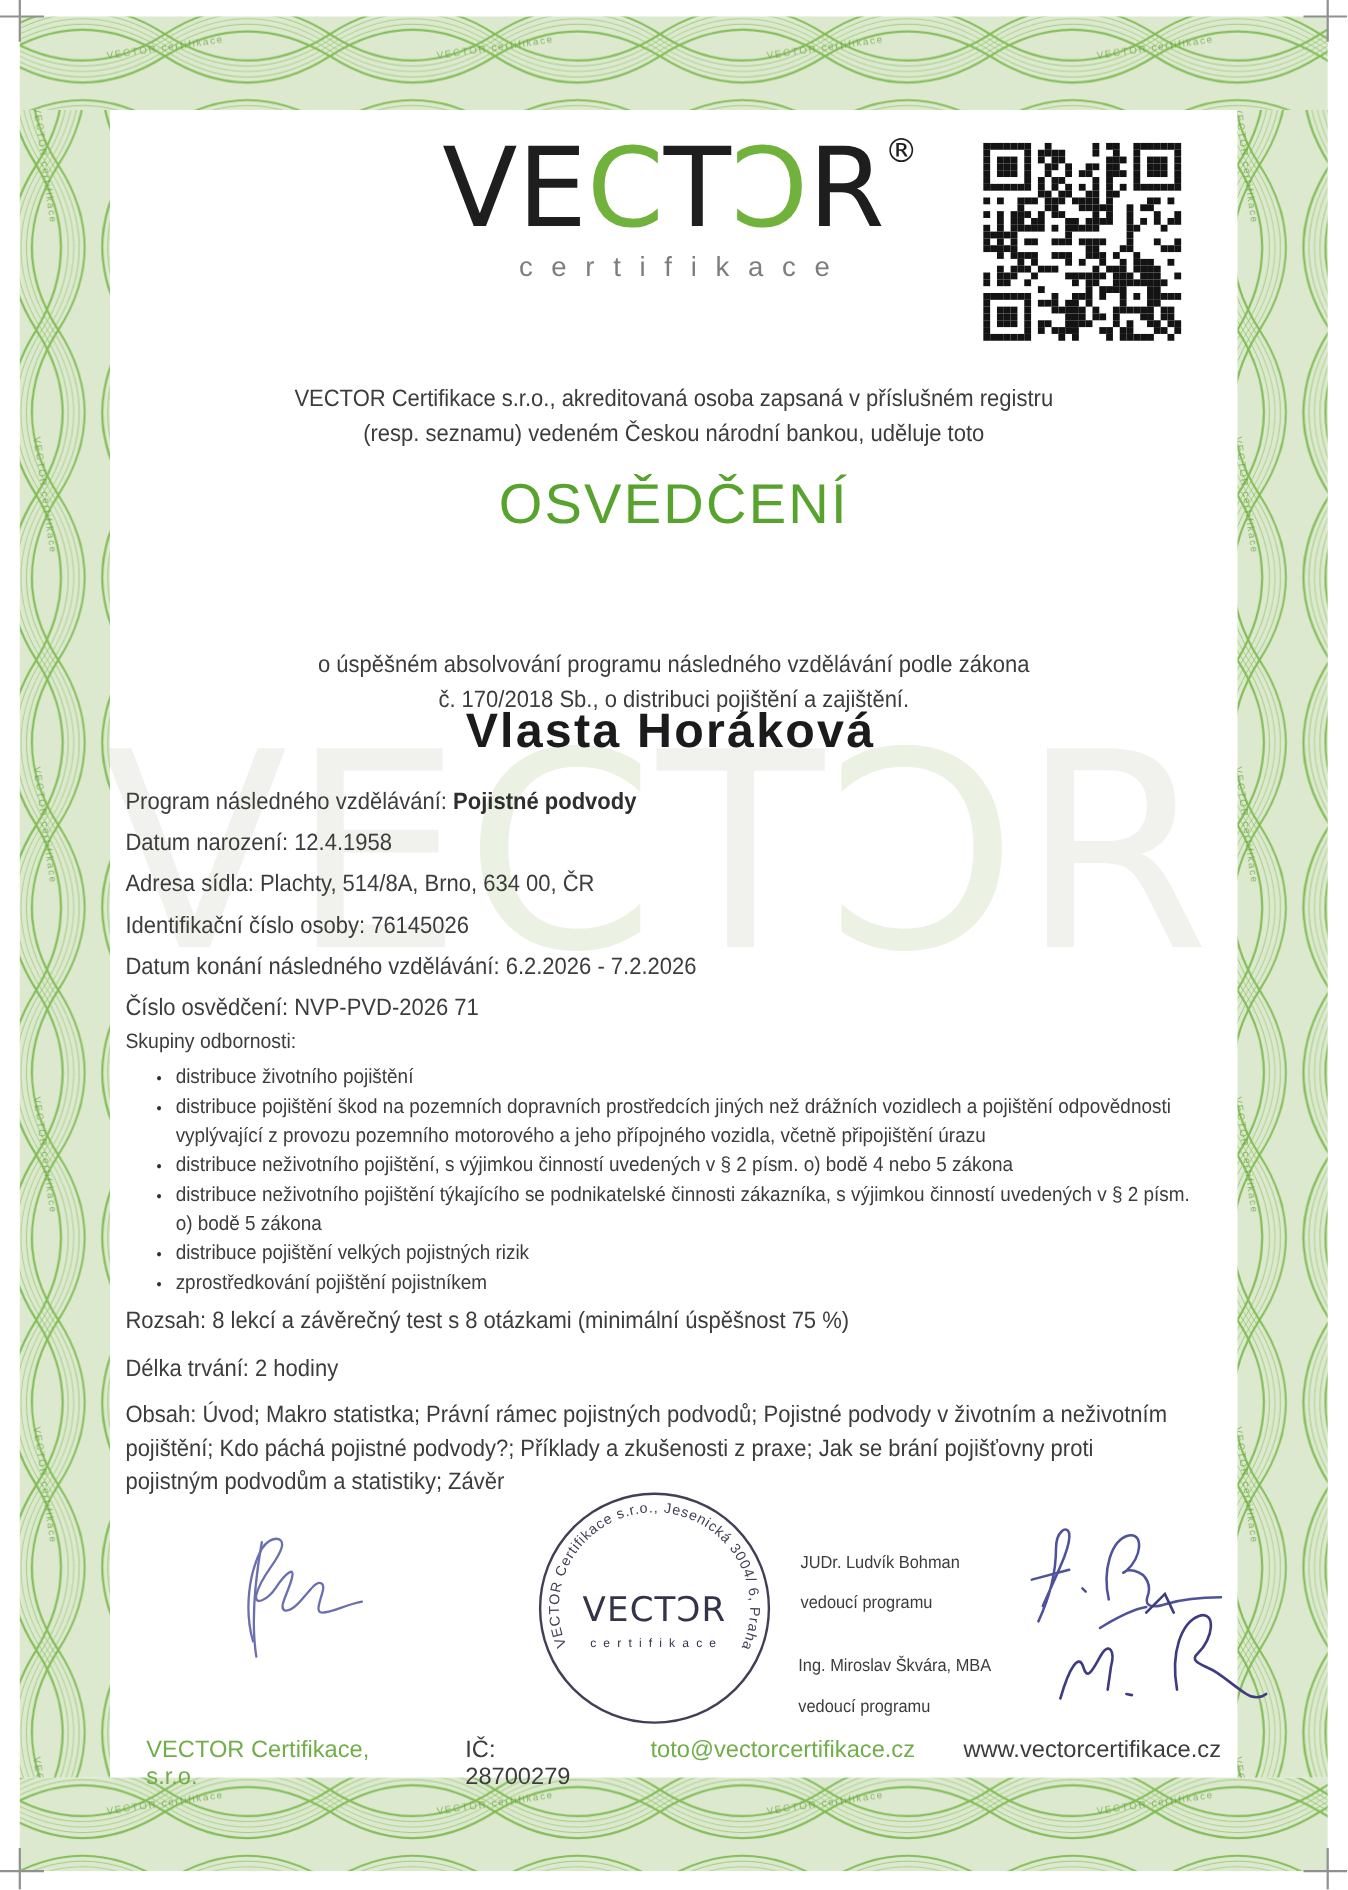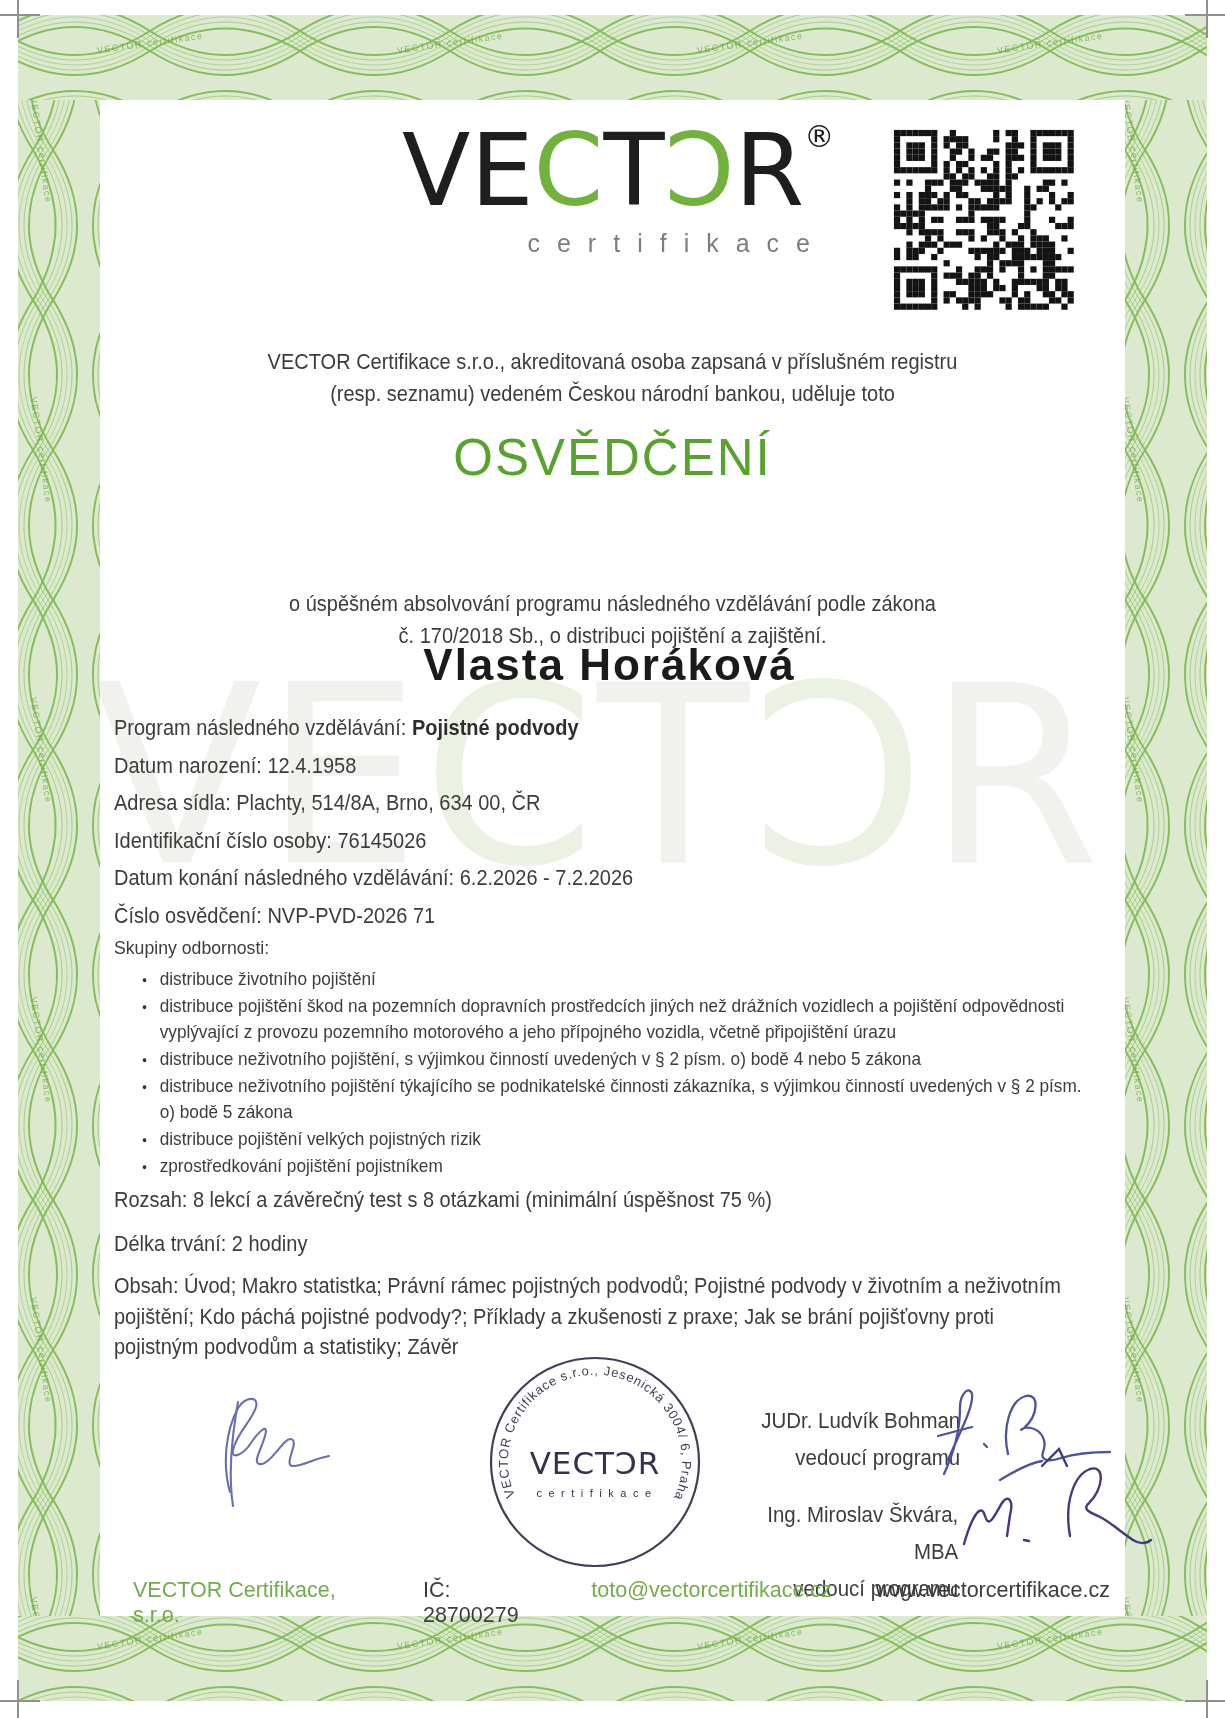--- a/index.html
+++ b/index.html
@@ -21,21 +21,21 @@
     left:92px;top:652px;width:1060px;
     font-family:"DejaVu Sans", sans-serif;
     font-size:248px;line-height:1;letter-spacing:2px;
     white-space:nowrap;user-select:none;
     color:#f1f2ee;
     z-index:0;
   }
   .watermark .wm-green{color:#ebf1e3;}
 
   
-  .logo-block{left:402px;top:118px;width:425px;text-align:right;z-index:2;}
+  .logo-block{left:402px;top:118px;width:425px;text-align:center;z-index:2;}
   .brand{
     font-family:"DejaVu Sans", sans-serif;
     font-size:100px;line-height:1.05;letter-spacing:0;
     color:#1e1e1e;white-space:nowrap;
   }
   .brand .green{color:#71b23c;}
   .brand sup{font-size:30px;vertical-align:58px;letter-spacing:0;color:#1e1e1e;}
   .brand-sub{
     margin-top:6px;font-size:25px;color:#7d7d7d;
     letter-spacing:17px;padding-left:14px;
@@ -64,21 +64,21 @@
   }
   .groups li{padding-left:19px;position:relative;margin-bottom:1px;}
   .groups li::before{
     content:"●";position:absolute;left:0;top:1px;font-size:9px;color:#2e2e2e;
   }
 
   .scope-line{left:114px;top:1188px;width:1020px;font-size:21.5px;z-index:2;}
   .duration-line{left:114px;top:1232px;width:1020px;font-size:21.5px;z-index:2;}
   .content-line{left:114px;top:1271px;width:1020px;font-size:21.5px;line-height:30.5px;z-index:2;}
 
-  .sig-label{font-size:22px;line-height:37px;text-align:right;z-index:2;color:#3c3c3c;}
+  .sig-label{font-size:16px;line-height:37px;text-align:left;z-index:2;color:#3c3c3c;}
   .sig-left-label{left:155px;top:1498px;width:240px;}
   .sig-r1-label{left:719px;top:1402px;width:250px;}
   .sig-r2-label{left:717px;top:1496px;width:250px;}
 
   .footer{
     left:133px;top:1578px;width:977px;
     display:flex;justify-content:space-between;align-items:baseline;
     font-size:21.5px;z-index:2;gap:44px;
   }
   .footer .green{color:#71ad49;}

